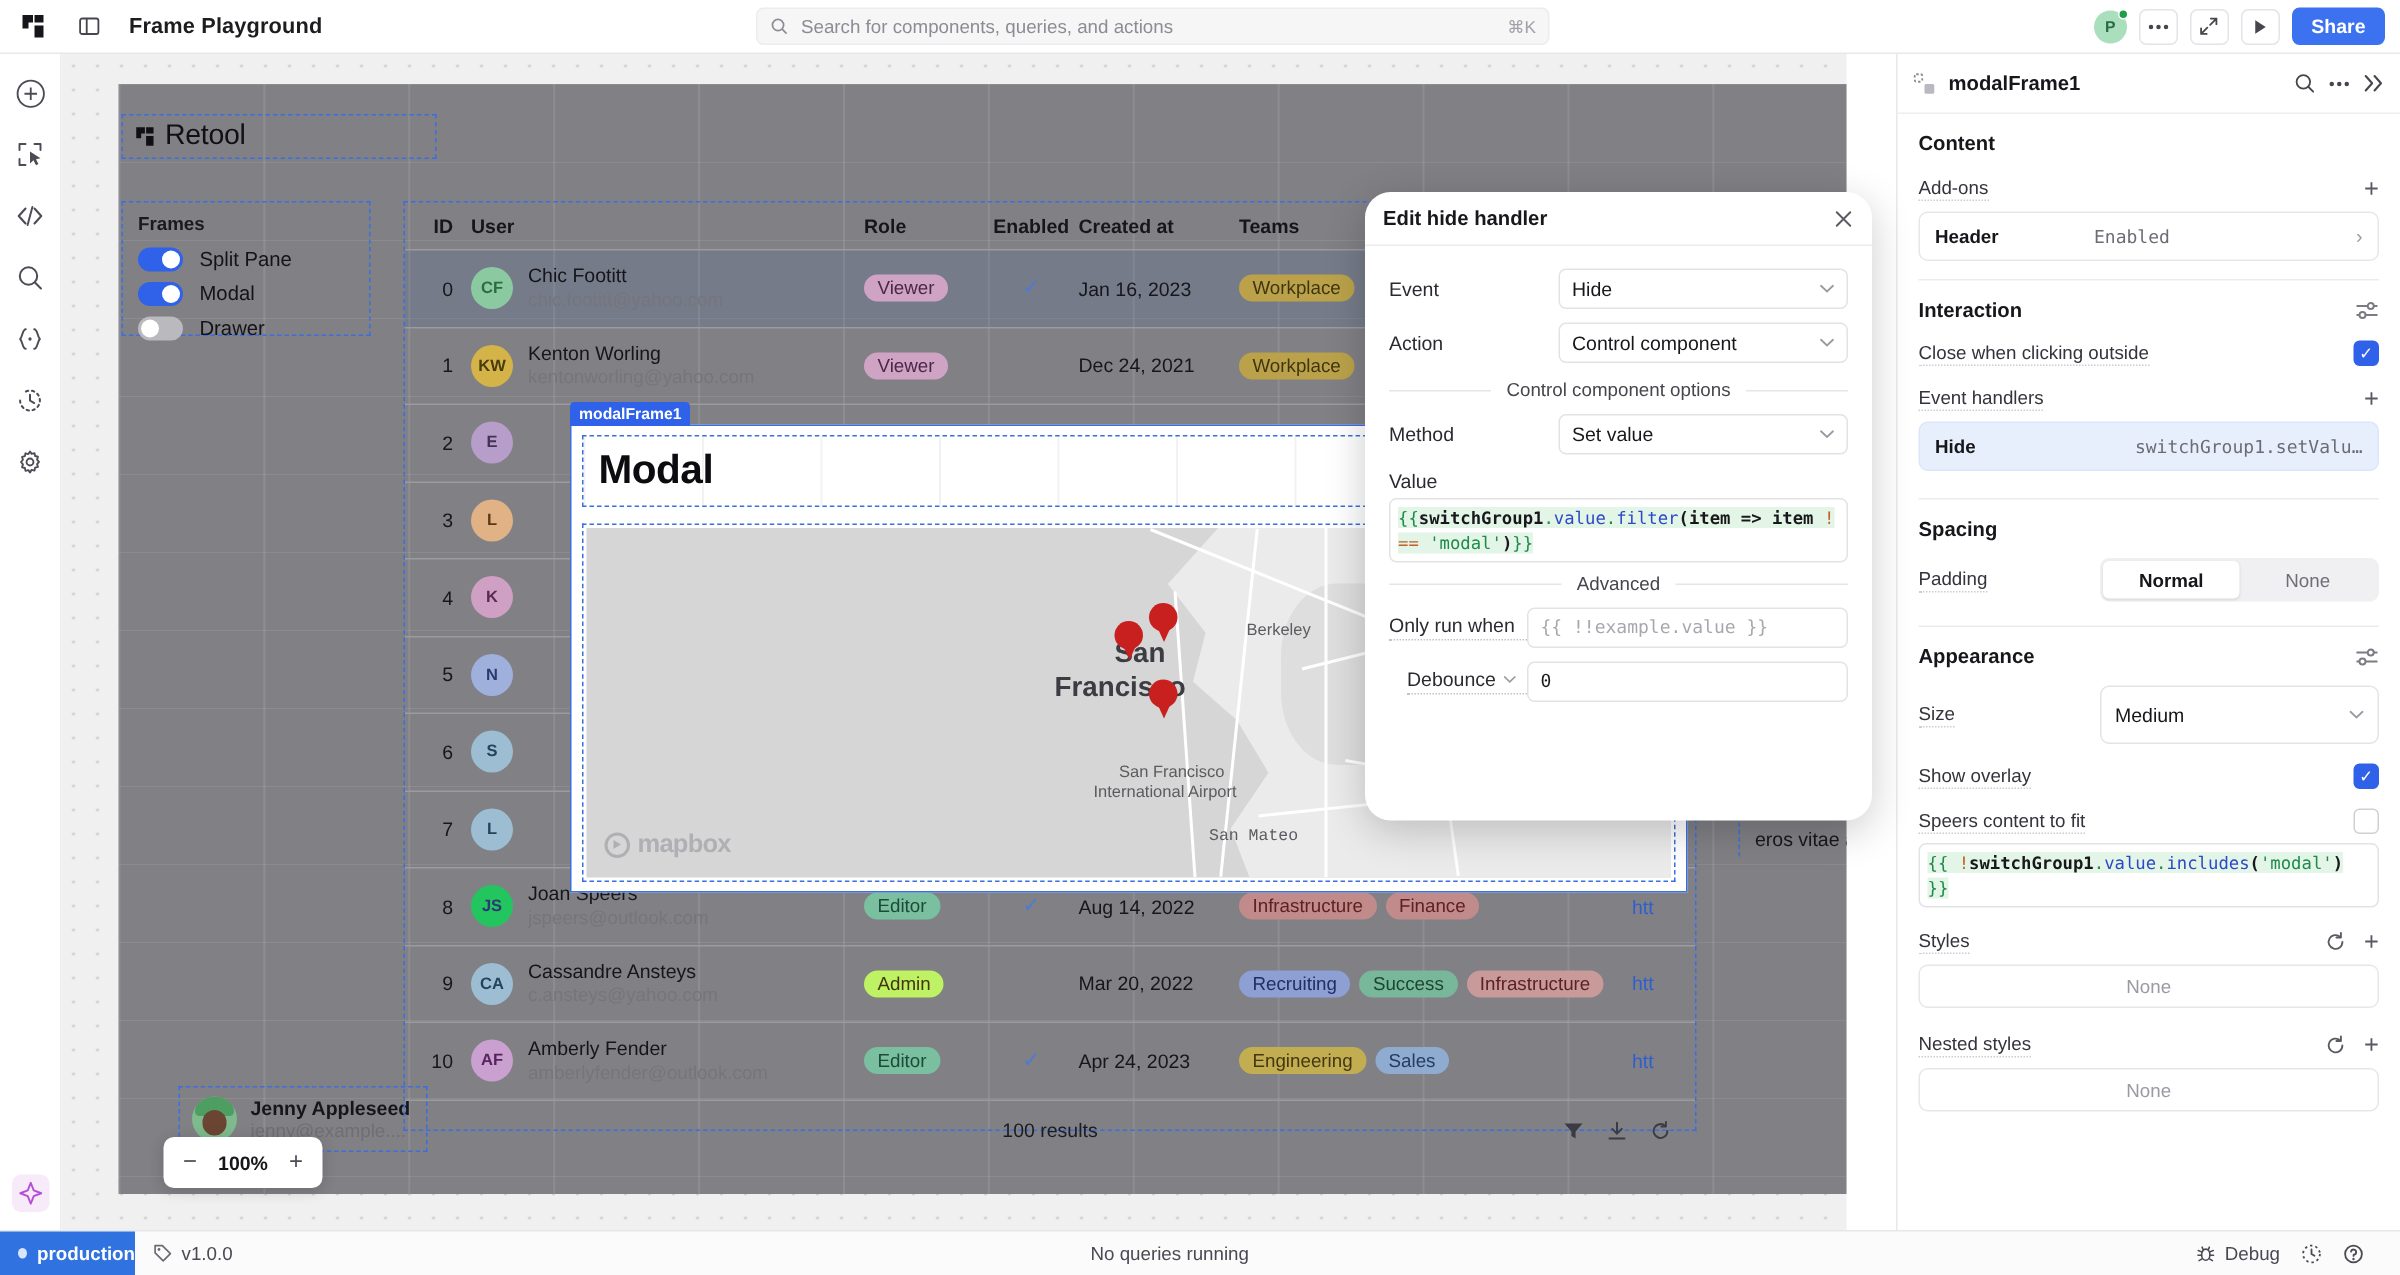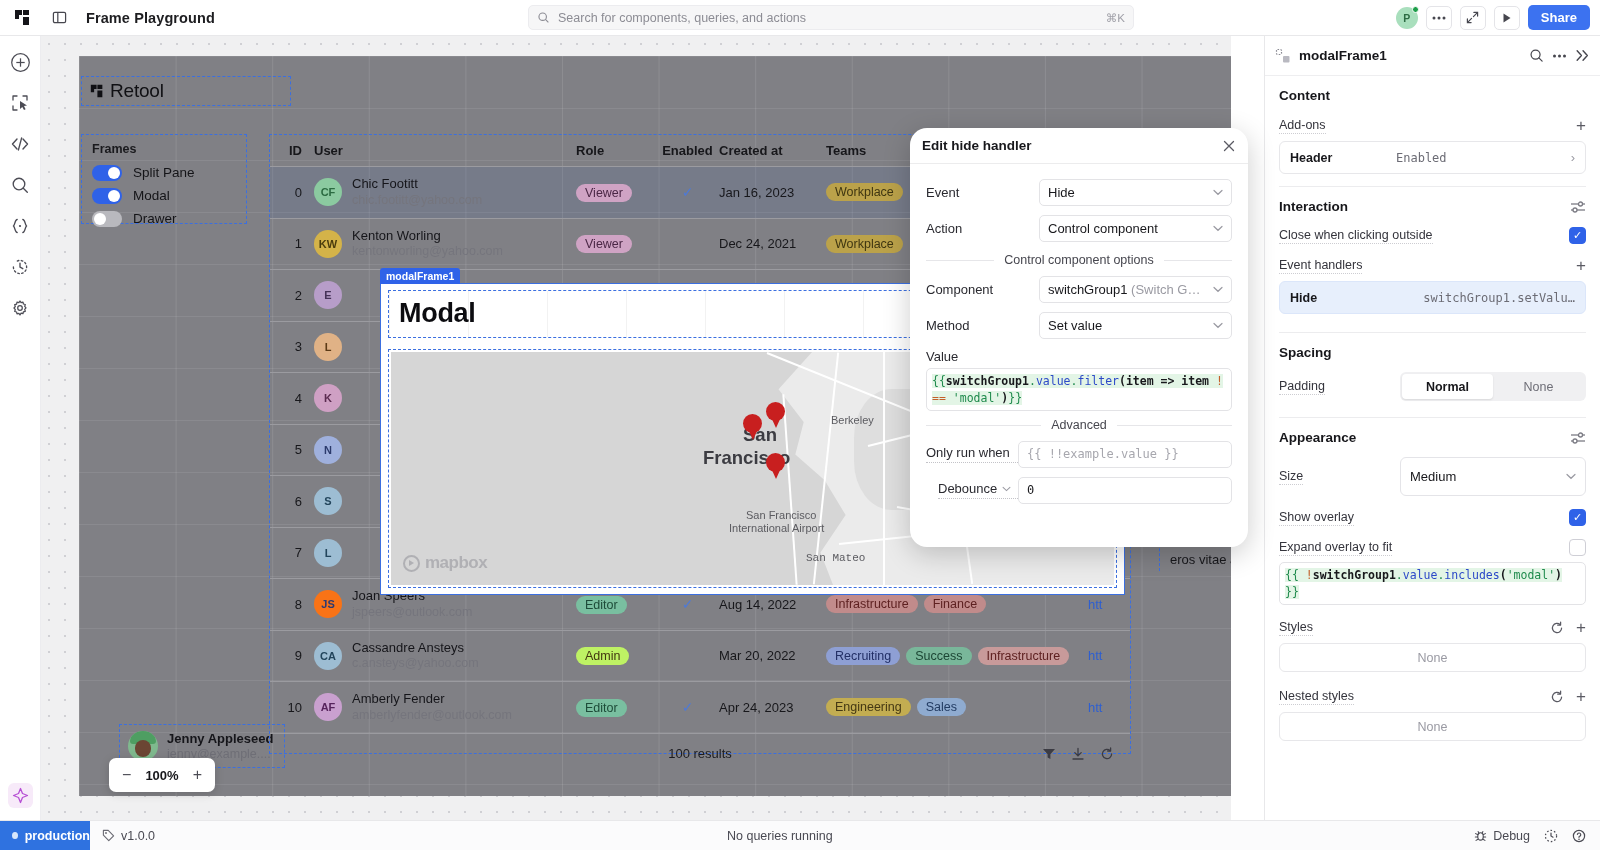--- a/index.html
+++ b/index.html
@@ -15,21 +15,21 @@
   
   .topbar {
     position: absolute; top: 0; left: 0; width: 1600px; height: 36px;
     background: #fff; border-bottom: 1px solid #e8e8ea;
     display: flex; align-items: center; z-index: 60;
   }
   .tb-logo { width: 44px; display: flex; align-items: center; justify-content: center; }
   .tb-panelicon { width: 30px; display:flex; align-items:center; justify-content:center; }
   .tb-title { font-size: 14.5px; font-weight: 600; color: #1d1d20; margin-left: 12px; letter-spacing: .1px;}
   .tb-search {
-    position: absolute; left: 528px; width: 606px; height: 25px;
+    position: absolute; left: 504px; width: 529px; height: 25px;
     background: #f6f6f7; border: 1px solid #ececef; border-radius: 5px;
     display: flex; align-items: center; padding: 0 8px; gap: 8px;
   }
   .tb-search .ph { font-size: 12.5px; color: #8c8c94; flex: 1;}
   .tb-search .kbd { font-size: 11.5px; color: #a0a0a8; }
   .tb-right { position: absolute; right: 10px; display: flex; align-items: center; gap: 8px; }
   .avatar-p {
     width: 22px; height: 22px; border-radius: 50%;
     background: #a9dfbd; color: #2c6b43; font-size: 10.5px; font-weight: 700;
     display: flex; align-items: center; justify-content: center; position: relative;
@@ -318,21 +318,21 @@
     position: absolute; bottom: 0; left: 0; width: 1600px; height: 30px;
     background: #fbfbfc; border-top: 1px solid #e8e8ea; display: flex; align-items: center; z-index: 70;
   }
   .env {
     width: 90px; height: 30px; background: #2f72e0; color: #fff; font-size: 12.5px; font-weight: 600;
     display: flex; align-items: center; gap: 7px; padding-left: 12px;
   }
   .env .d { width: 7px;height:7px;border-radius:50%;background:#d7e6fb; }
   .ver { display:flex; align-items:center; gap: 6px; margin-left: 12px; font-size: 12.5px; color: #4a4a53; }
   .noq { position:absolute; left: 727px; font-size: 12.5px; color: #4a4a53; }
-  .sb-right { position:absolute; right: 14px; display: flex; gap: 14px; font-size: 12.5px; color: #4a4a53; }
+  .sb-right { position:absolute; right: 24px; display: flex; gap: 14px; font-size: 12.5px; color: #4a4a53; }
   svg { display: block; }
 </style>
 </head>
 <body>
 
 <div class="app">
 
   <div class="topbar">
     <div class="tb-logo">
       <svg width="17" height="17" viewBox="0 0 17 17">
@@ -610,21 +610,21 @@
               </div>
               <div class="c-role"></div>
               <div class="c-en"></div>
               <div class="c-date"></div>
               <div class="c-teams"></div>
               <div class="c-link"></div>
             </div>
             <div class="tr">
               <div class="c-id">8</div>
               <div class="c-user">
-                <div class="ava" style="background: #f97316; color: rgb(43, 58, 114);">JS</div>
+                <div class="ava" style="background: #22c55e; color: rgb(43, 58, 114);">JS</div>
                 <div>
                   <div class="u-nm">Joan Speers</div>
                   <div class="u-em">jspeers@outlook.com</div>
                 </div>
               </div>
               <div class="c-role"><span class="pill" style="background: rgb(121, 191, 160); color: rgb(29, 75, 56);">Editor</span></div>
               <div class="c-en"><span class="chk">✓</span></div>
               <div class="c-date">Aug 14, 2022</div>
               <div class="c-teams">
                 <span class="pill" style="background: rgb(193, 139, 139); color: rgb(94, 33, 33);">Infrastructure</span>
@@ -758,30 +758,20 @@
         <div class="lab">Action</div>
         <div class="sel-box">
           <span>Control component</span>
           <svg width="10" height="7" viewBox="0 0 10 7">
               <path d="M1 1.5L5 5.3l4-3.8" fill="none" stroke="#9a9aa2" stroke-width="1.2" stroke-linecap="round"></path>
             </svg>
         </div>
       </div>
       <div class="divider-lbl">Control component options</div>
       <div class="frm-row">
-        <div class="lab">Component</div>
-        <div class="sel-box">
-          <span><span>switchGroup1</span>
-          <span class="muted">(Switch G…</span></span>
-          <svg width="10" height="7" viewBox="0 0 10 7">
-              <path d="M1 1.5L5 5.3l4-3.8" fill="none" stroke="#9a9aa2" stroke-width="1.2" stroke-linecap="round"></path>
-            </svg>
-        </div>
-      </div>
-      <div class="frm-row">
         <div class="lab">Method</div>
         <div class="sel-box">
           <span>Set value</span>
           <svg width="10" height="7" viewBox="0 0 10 7">
               <path d="M1 1.5L5 5.3l4-3.8" fill="none" stroke="#9a9aa2" stroke-width="1.2" stroke-linecap="round"></path>
             </svg>
         </div>
       </div>
       <div class="field-lbl">Value</div>
       <div class="code-box">
@@ -897,21 +887,21 @@
             </svg>
         </div>
       </div>
 
       <div class="row-between" style="margin-top:13px;">
         <span class="sub-lbl">Show overlay</span>
         <span class="cb on">✓</span>
       </div>
 
       <div class="row-between" style="margin-top:13px;">
-        <span class="sub-lbl">Expand overlay to fit</span>
+        <span class="sub-lbl">Speers content to fit</span>
         <span class="cb"></span>
       </div>
 
       <div class="code-box" style="margin-top:6px;">
         <span class="hl"><span class="cd-g">{{ </span><span class="cd-o">!</span><span class="cd-k">switchGroup1</span><span class="cd-g">.</span><span class="cd-b">value</span><span class="cd-g">.</span><span class="cd-b">includes</span><span class="cd-k">(</span><span class="cd-g">'modal'</span><span class="cd-k">)</span>
         <span class="cd-g">}}</span></span>
       </div>
 
       <div class="row-between" style="margin-top:14px;">
         <span class="sub-lbl">Styles</span>

